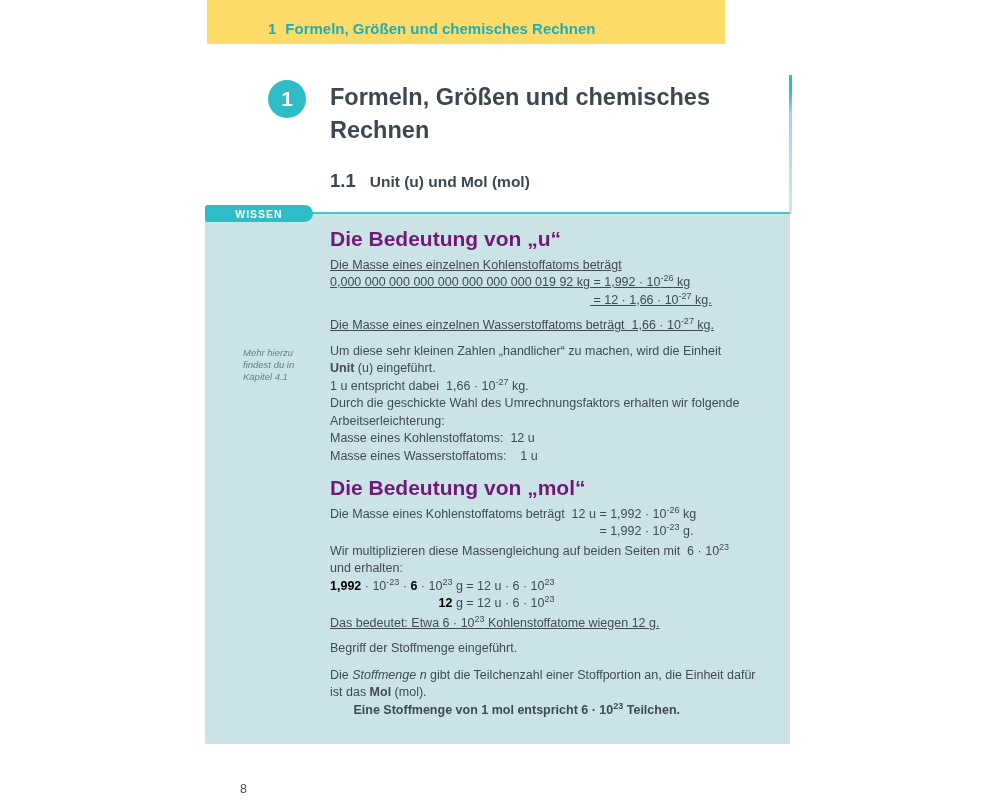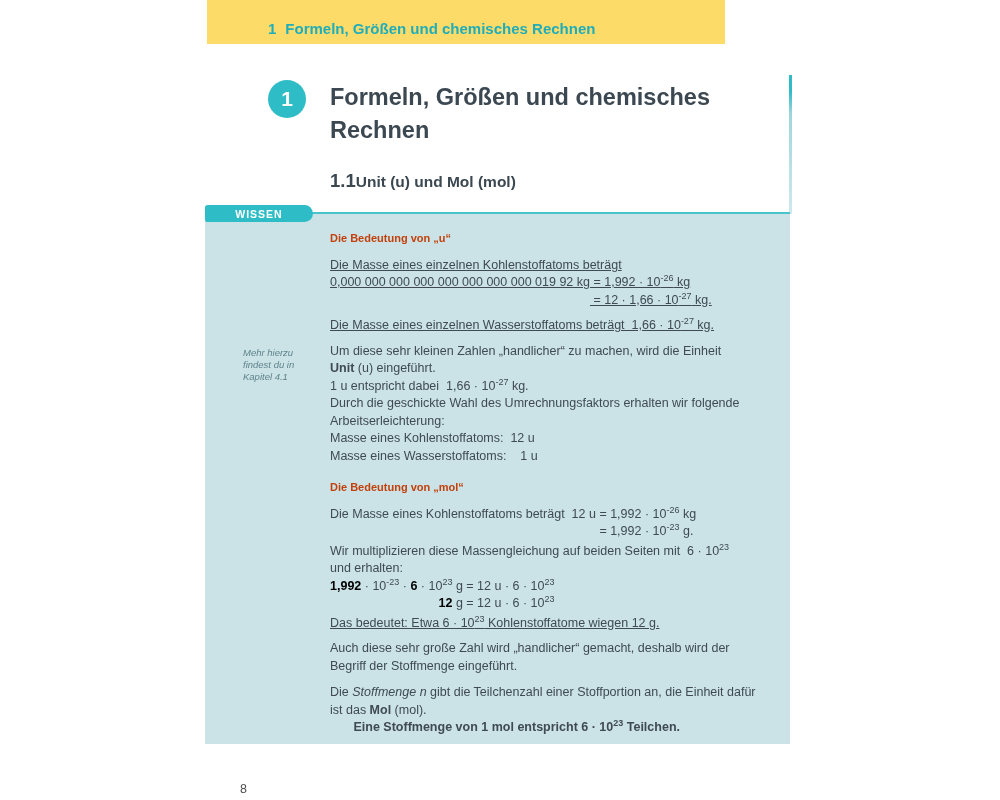--- a/index.html
+++ b/index.html
@@ -10,39 +10,39 @@
   .banner{position:absolute;left:207px;top:0;width:518px;height:44px;background:#fcdb69;}
   .banner-text{position:absolute;left:61px;top:20px;display:flex;gap:9px;
                font-weight:700;font-size:15px;color:#1fadba;white-space:pre;}
 
   
   .chapter-circle{position:absolute;left:268px;top:80px;width:38px;height:38px;border-radius:50%;
                   background:#2ebdc7;color:#fff;font-size:21px;font-weight:700;
                   display:flex;align-items:center;justify-content:center;}
   .chapter-title{position:absolute;left:330px;top:81px;width:408px;margin:0;
                  font-size:23.5px;line-height:32.5px;font-weight:700;color:#3c4851;}
-  .section-head{position:absolute;left:330px;top:170px;display:flex;align-items:baseline;color:#3c4851;}
+  .section-head{position:absolute;left:330px;top:170px;display:flex;align-items:baseline;gap:14px;color:#3c4851;}
   .sec-num{font-size:18.5px;font-weight:700;}
   .sec-title{font-size:15.5px;font-weight:700;}
 
   
   .vrule{position:absolute;left:789px;top:75px;width:3px;height:139px;
          background:linear-gradient(to bottom,#2ebdc7 0,#2ebdc7 12%,#9fd6db 28%,#cfe9ec 100%);}
   .wissen-tab{position:absolute;left:205px;top:205px;width:108px;height:17px;background:#2ebdc7;
               border-radius:3px 9px 9px 3px;color:#fff;font-size:10.5px;font-weight:700;letter-spacing:1px;
               display:flex;align-items:center;justify-content:center;z-index:2;text-align:right;}
   .wissen-rule{position:absolute;left:310px;top:212px;width:480px;height:2px;background:#49c3cc;}
 
   
   .kbox{position:absolute;left:205px;top:214px;width:585px;height:530px;background:#cbe3e6;overflow:hidden;}
   .margin-note{position:absolute;left:38px;top:133px;width:72px;font-size:9.5px;line-height:12px;
                font-style:italic;color:#5f828c;}
   .margin-note span{display:block;white-space:pre;}
   .kcontent{position:absolute;left:125px;top:16px;width:430px;font-size:12.5px;line-height:17.5px;color:#3f4a52;}
-  .kcontent h2{font-size:11px;font-weight:700;color:#c2410c;margin:0 0 9px 0;}
+  .kcontent h2{font-size:21px;font-weight:700;color:#701a75;margin:0 0 9px 0;}
   .line{display:block;white-space:pre;margin:0;}
   .eqgrid{display:grid;grid-template-columns:max-content max-content;}
   .eqgrid.ra > :nth-child(odd){text-align:right;}
   .p1,.p2,.p6{margin-bottom:8px;text-decoration:underline;}
   .p3{margin-bottom:14px;}
   .p4{margin-bottom:2px;}
   .p5{margin-bottom:2px;}
   .p7{margin-bottom:9px;}
   .p8{}
   .kfact{font-weight:700;text-align:right;padding-right:80px;}
@@ -130,21 +130,20 @@
           <span class="line"><span class="bb">1,992</span><span> · 10</span><sup class="sup">-23</sup><span> · </span><span class="bb">6</span><span> · 10</span><sup class="sup">23</sup><span> g</span></span>
             <span class="line"><span> = 12 u · 6 · 10</span><sup class="sup">23</sup></span>
           <span class="line"><span class="bb">12</span><span> g</span></span>
             <span class="line"><span> = 12 u · 6 · 10</span><sup class="sup">23</sup></span>
         </div>
       </div>
 
       <p class="line p6"><span>Das bedeutet: Etwa 6 · 10</span><sup class="sup">23</sup><span> Kohlenstoffatome wiegen 12 g.</span></p>
 
       <div class="p7">
-        <span class="line"><span>Auch diese sehr große Zahl wird „handlicher“ gemacht, deshalb wird der</span></span>
         <span class="line"><span>Begriff der Stoffmenge eingeführt.</span></span>
       </div>
 
       <div class="p8">
         <span class="line"><span>Die </span><span class="i">Stoffmenge n</span><span> gibt die Teilchenzahl einer Stoffportion an, die Einheit dafür</span></span>
         <span class="line"><span>ist das </span><span class="b">Mol</span><span> (mol).</span></span>
       </div>
 
       <p class="line kfact"><span>Eine Stoffmenge von 1 mol entspricht 6 · 10</span><sup class="sup">23</sup><span> Teilchen.</span></p>
 

